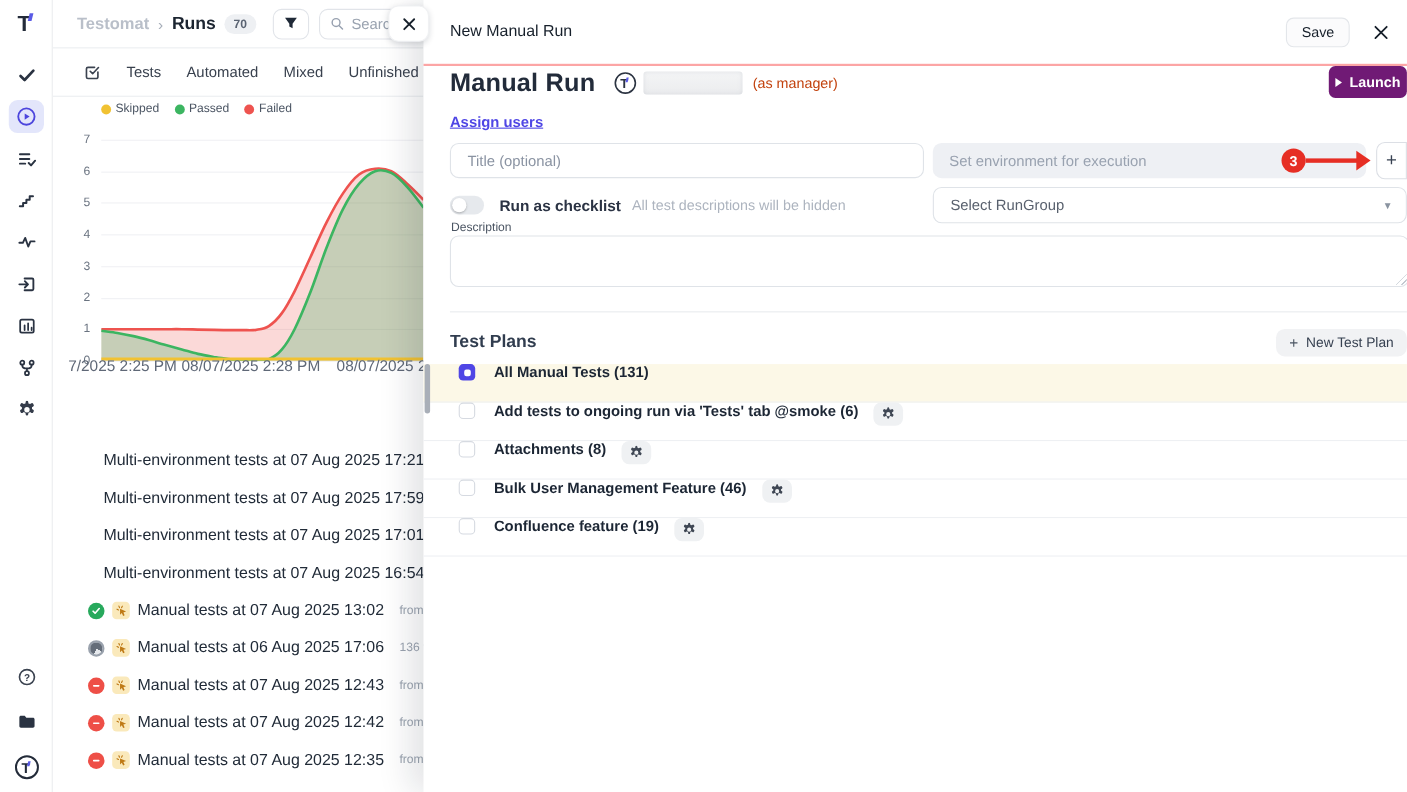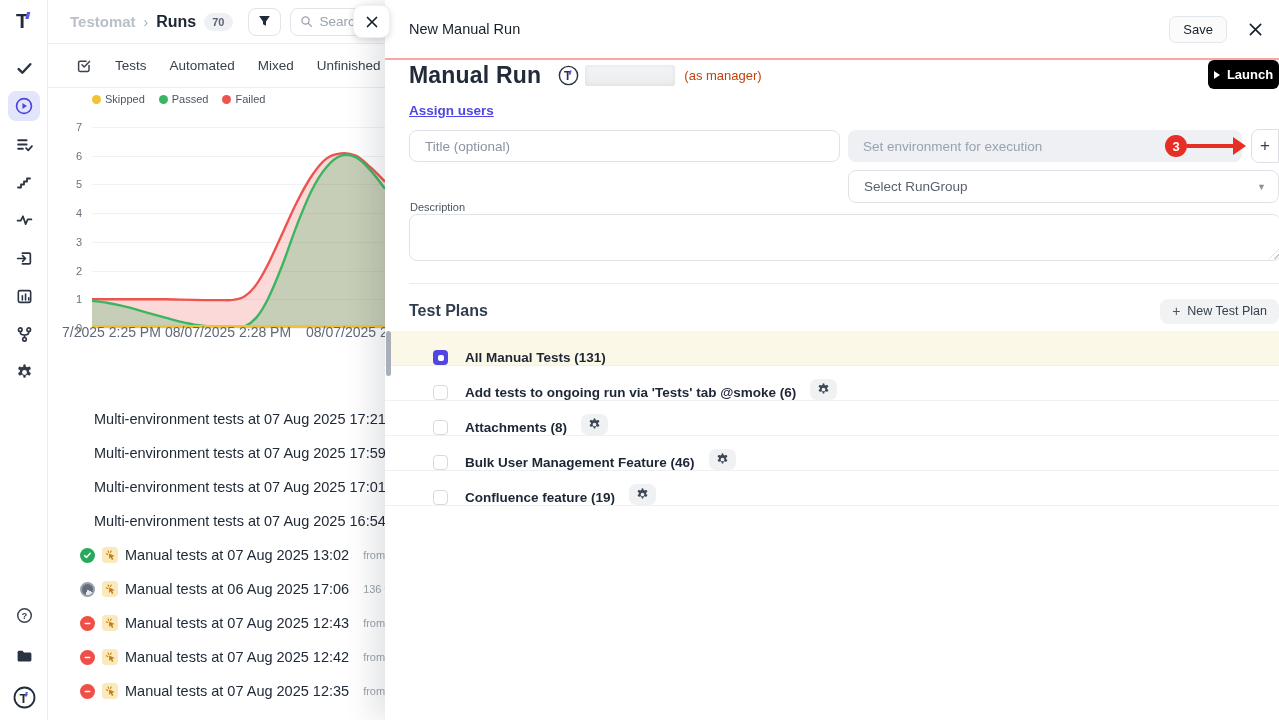--- a/index.html
+++ b/index.html
@@ -49,21 +49,21 @@
 .modal{position:absolute;left:385px;top:0;width:894px;height:720px;background:#fff;box-shadow:-12px 0 28px rgba(15,23,42,.12);z-index:5}
 .m-header{position:absolute;left:0;top:0;right:0;height:60px;border-bottom:2px solid #fca5a5;display:flex;align-items:center;padding:0 16px 0 24px}
 .m-title{font-size:14.5px;font-weight:500;color:#17202b}
 .save-btn{margin-left:auto;height:27px;padding:0 13px;border:1px solid #e3e6ea;border-radius:7px;background:#fbfbfc;font-size:13px;color:#17202b;cursor:pointer;font-family:inherit}
 .m-close{margin-left:21px;cursor:pointer;display:flex}
 .run-title-row{position:absolute;left:24px;top:59px;right:0;height:32px;display:flex;align-items:center}
 .run-title{font-size:23px;font-weight:700;color:#222b3a;letter-spacing:.2px}
 .avatar{width:21px;height:21px;margin-left:17px;flex:none}
 .redacted{width:90px;height:21px;margin-left:6px;border-radius:3px;background:linear-gradient(180deg,#f4f5f6,#ebecee);box-shadow:inset 0 0 4px rgba(180,185,195,.35)}
 .as-manager{margin-left:9px;font-size:13px;color:#c2410c}
-.launch-btn{position:absolute;right:0;top:60px;width:71px;height:29px;background:#000000;border:none;border-radius:6px;color:#fff;font-size:13px;font-weight:600;display:flex;align-items:center;justify-content:center;gap:7px;cursor:pointer;font-family:inherit}
+.launch-btn{position:absolute;right:0;top:60px;width:71px;height:29px;background:#701a75;border:none;border-radius:6px;color:#fff;font-size:13px;font-weight:600;display:flex;align-items:center;justify-content:center;gap:7px;cursor:pointer;font-family:inherit}
 .launch-btn .tri{width:0;height:0;border-left:6px solid #fff;border-top:4px solid transparent;border-bottom:4px solid transparent}
 .assign-link{position:absolute;left:24px;top:103px;font-size:13.5px;font-weight:700;color:#4f46e5;text-decoration:underline;cursor:pointer}
 .inp{border:1px solid #dfe3e8;border-radius:8px;background:#fff;font-size:13.5px;color:#1f2733;padding:0 15px;font-family:inherit}
 .inp::placeholder{color:#8a93a2}
 .title-input{position:absolute;left:24px;top:130px;width:431px;height:32px}
 .env-input{position:absolute;left:463px;top:130px;width:394px;height:32px;background:#eef0f4;border:none}
 .env-input::placeholder{color:#99a2b0}
 .plus-btn{position:absolute;left:866px;top:129px;width:28px;height:34px;border:1px solid #dcdfe5;border-radius:8px 0 0 8px;background:#fff;font-size:17px;color:#374151;cursor:pointer;font-family:inherit;line-height:30px}
 .ann-badge{position:absolute;left:780px;top:135px;width:22px;height:22px;border-radius:50%;background:#e62e24;color:#fff;font-size:13px;font-weight:700;display:flex;align-items:center;justify-content:center;z-index:9}
 .ann-line{position:absolute;left:802px;top:144px;width:48px;height:4px;background:#e62e24;z-index:9}
@@ -80,21 +80,21 @@
 .desc-area{position:absolute;left:24px;top:214px;width:872px;height:47px;resize:none}
 .resize-grip{position:absolute;left:884px;top:249px;width:10px;height:10px;background:repeating-linear-gradient(135deg,transparent 0 2.5px,#c3c9d1 2.5px 3.8px);clip-path:polygon(100% 0,100% 100%,0 100%);z-index:6}
 .m-divider{position:absolute;left:24px;top:283px;right:0;height:1px;background:#e9ebee}
 .tp-head{position:absolute;left:24px;top:297px;right:0;height:28px;display:flex;align-items:center}
 .tp-title{font-size:16px;font-weight:700;color:#313d4f}
 .tp-search{margin-left:24px;width:161px;height:28px;border:1px solid #e2e5ea;border-radius:8px;display:flex;align-items:center;gap:7px;padding-left:9px}
 .tp-search span{font-size:12.5px;color:#98a1b0}
 .new-plan-btn{margin-left:auto;height:25px;padding:0 12px;border:none;border-radius:8px;background:#f1f2f4;display:flex;align-items:center;gap:7px;font-size:12.5px;color:#374151;cursor:pointer;font-family:inherit}
 .new-plan-btn .pl{font-size:14px;color:#4b5563}
 .tp-list{position:absolute;left:0;top:331px;right:0}
-.tp-row{height:35px;display:flex;align-items:flex-end;padding-left:48px;gap:17px;border-bottom:1px solid #eef0f3;cursor:pointer}
+.tp-row{height:35px;display:flex;align-items:flex-start;padding-left:32px;gap:17px;border-bottom:1px solid #eef0f3;cursor:pointer}
 .tp-row.selected{background:#fcf8e7}
 .cb{width:15px;height:15px;border-radius:4px;border:1px solid #d6dae1;background:#fff;flex:none}
 .cb.checked{border:none;background:#4f46e5;display:flex;align-items:center;justify-content:center}
 .cb.checked i{width:6px;height:6px;border-radius:2px;background:#fff}
 .tp-label{font-size:13.5px;font-weight:600;color:#1c2634}
 .gear-btn{width:27px;height:21px;border:none;border-radius:7px;background:#eff1f3;display:flex;align-items:center;justify-content:center;cursor:pointer;margin-left:-3px}
 </style>
 </head>
 <body>
 
@@ -414,20 +414,27 @@
       </button>
     <a class="assign-link">Assign users</a>
 
     <input class="inp title-input" placeholder="Title (optional)" style="">
     <input class="inp env-input" placeholder="Set environment for execution" style="">
     <button class="plus-btn">+</button>
     <div class="ann-badge">3</div>
     <div class="ann-line"></div>
     <div class="ann-head"></div>
 
+    <div class="toggle-row">
+      <span class="toggle">
+          <span class="knob"></span>
+        </span>
+      <span class="toggle-label">Run as checklist</span>
+      <span class="toggle-hint">All test descriptions will be hidden</span>
+    </div>
 
     <div class="inp rungroup">
       <span>Select RunGroup</span>
       <span class="caret">▼</span>
     </div>
 
     <label class="desc-label">Description</label>
     <textarea class="inp desc-area" style=""></textarea>
     <div class="resize-grip"></div>
 

